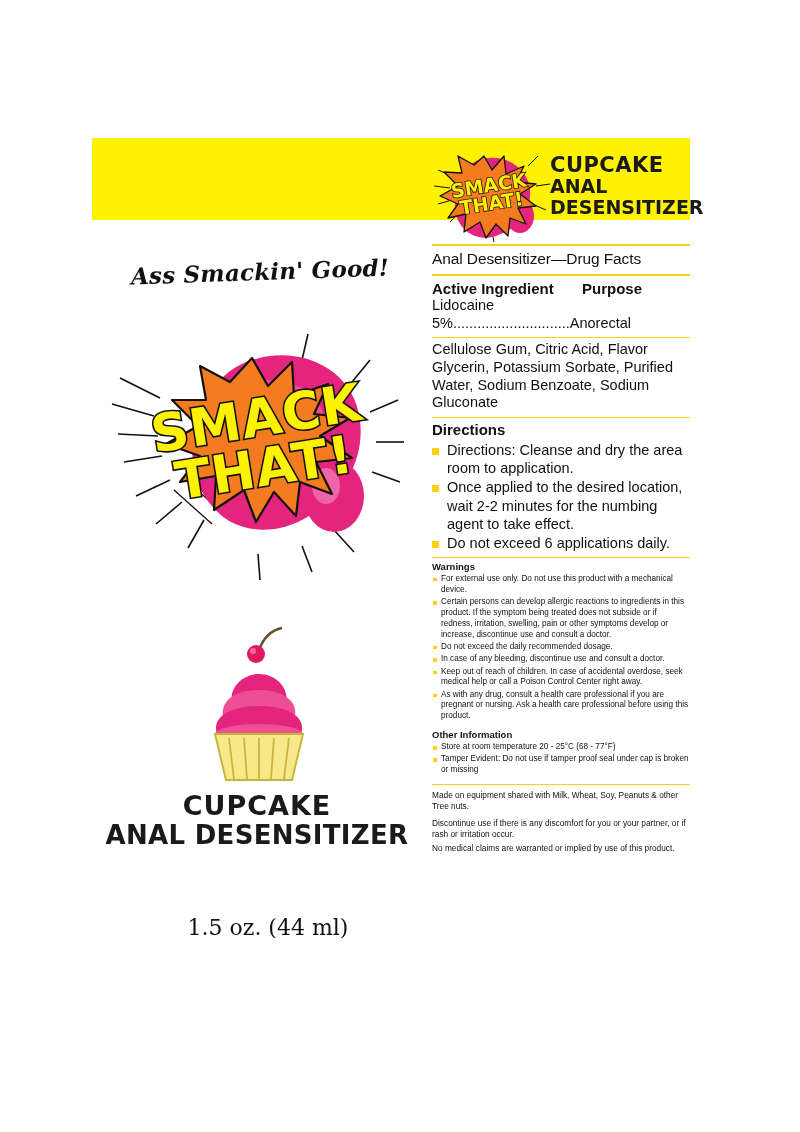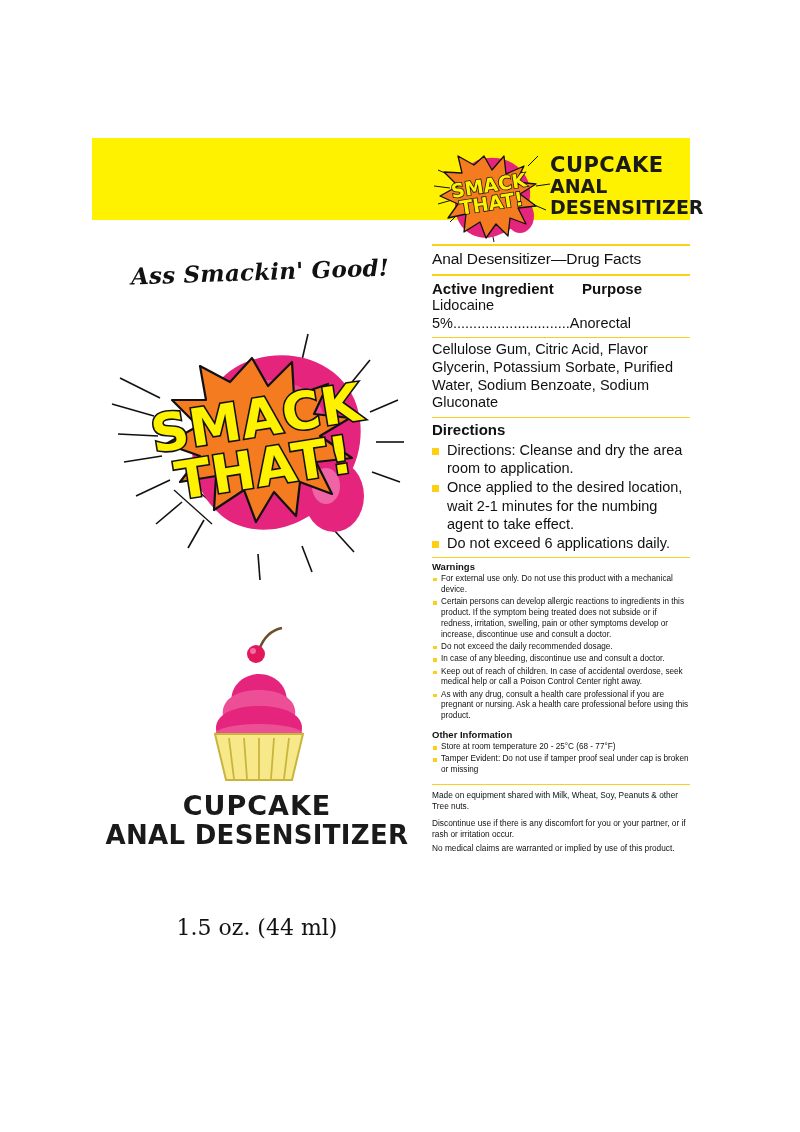--- a/index.html
+++ b/index.html
@@ -95,21 +95,21 @@
     width: 370px;
     text-align: center;
     font-family: "DejaVu Sans", sans-serif;
     font-weight: bold;
     font-size: 26px;
     letter-spacing: 0.3px;
     color: #1a1a1a;
   }
   .volume {
     position: absolute;
-    left: 0;
+    left: 11px;
     top: 695px;
     width: 330px;
     text-align: center;
     font-family: "DejaVu Serif", serif;
     font-size: 22px;
     color: #111;
   }
 
   
   .right-panel {
@@ -381,21 +381,21 @@
 
     <hr class="hr-thin">
 
     <div class="df-body">Cellulose Gum, Citric Acid, Flavor Glycerin, Potassium Sorbate, Purified Water, Sodium Benzoate, Sodium Gluconate</div>
 
     <hr class="hr-thin">
 
     <div class="df-head">Directions</div>
     <ul class="bullets">
       <li>Directions: Cleanse and dry the area room to application.</li>
-      <li>Once applied to the desired location, wait 2-1 minutes for the numbing agent to take effect.</li>
+      <li>Once applied to the desired location, wait 2-2 minutes for the numbing agent to take effect.</li>
       <li>Do not exceed 6 applications daily.</li>
     </ul>
 
     <hr class="hr-thin">
 
     <div class="small-head">Warnings</div>
     <ul class="small-bullets">
       <li>For external use only. Do not use this product with a  mechanical device.</li>
       <li>Certain persons can develop allergic reactions to ingredients in this product. If the symptom being treated does not subside or if redness, irritation, swelling, pain or other symptoms develop or increase, discontinue use and consult a doctor.</li>
       <li>Do not exceed the daily recommended dosage.</li>

